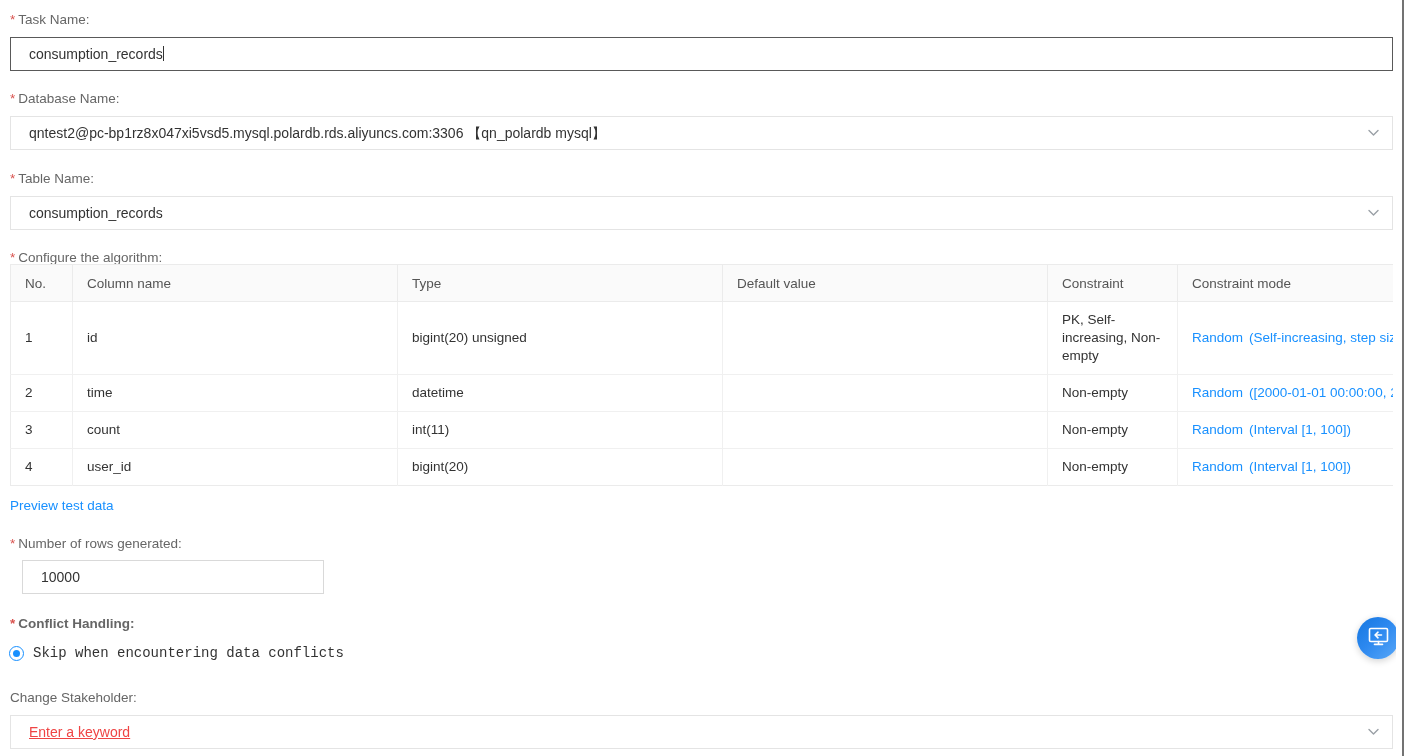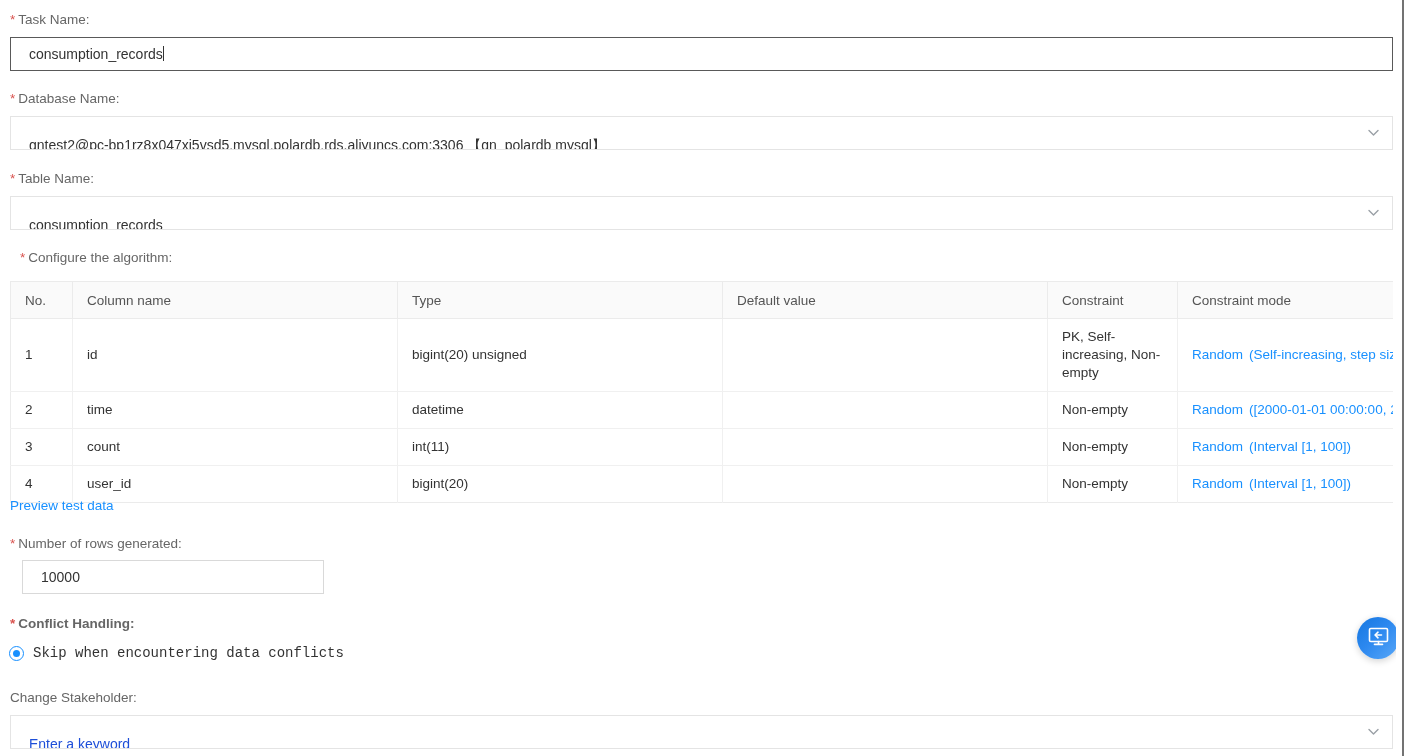--- a/index.html
+++ b/index.html
@@ -59,31 +59,31 @@
     border: 1px solid #595959;
   }
   .caret {
     display: inline-block;
     width: 1px;
     height: 15px;
     background: #333;
     vertical-align: -2px;
     margin-left: 0px;
   }
-  .placeholder { color: #1d4ed8; }
+  .placeholder { color: #ef4444; text-decoration: underline; }
 
   .select-box {
     position: relative;
     border: 1px solid #e4e4e4;
     background: #ffffff;
     height: 34px;
     line-height: 32px;
     font-size: 14px;
     color: #333333;
-    padding: 12px 34px 0 18px;
+    padding: 0 34px 0 18px;
     white-space: nowrap;
     overflow: hidden;
   }
   .chev {
     position: absolute;
     right: 13px;
     top: 50%;
     margin-top: -4px;
     width: 11px;
     height: 8px;
@@ -225,27 +225,27 @@
     </div>
     <div class="select-box" style="position:absolute;left:10px;top:196px;width:1383px;">
       <span>consumption_records</span>
       <span class="chev">
         <svg viewBox="0 0 11 8" width="11" height="8">
             <path d="M1 1.6 L5.5 6 L10 1.6" fill="none" stroke="#9aa0a6" stroke-width="1.4" stroke-linecap="round" stroke-linejoin="round"></path>
           </svg>
       </span>
     </div>
 
-    <div style="position:absolute;left:10px;top:250px;">
+    <div style="position:absolute;left:0;top:250px;">
       <div class="field-label">
         <span class="req-star">*</span><span>Configure the algorithm:</span>
       </div>
     </div>
 
-    <div style="position:absolute;left:10px;top:281px;width:1383px;overflow:hidden;">
+    <div style="position:absolute;left:10px;top:264px;width:1383px;overflow:hidden;">
       <table class="algo-table" style="width:1383px;">
         <colgroup>
           <col style="width:62px">
           <col style="width:325px">
           <col style="width:325px">
           <col style="width:325px">
           <col style="width:130px">
           <col style="width:216px">
         </colgroup>
         <thead>

